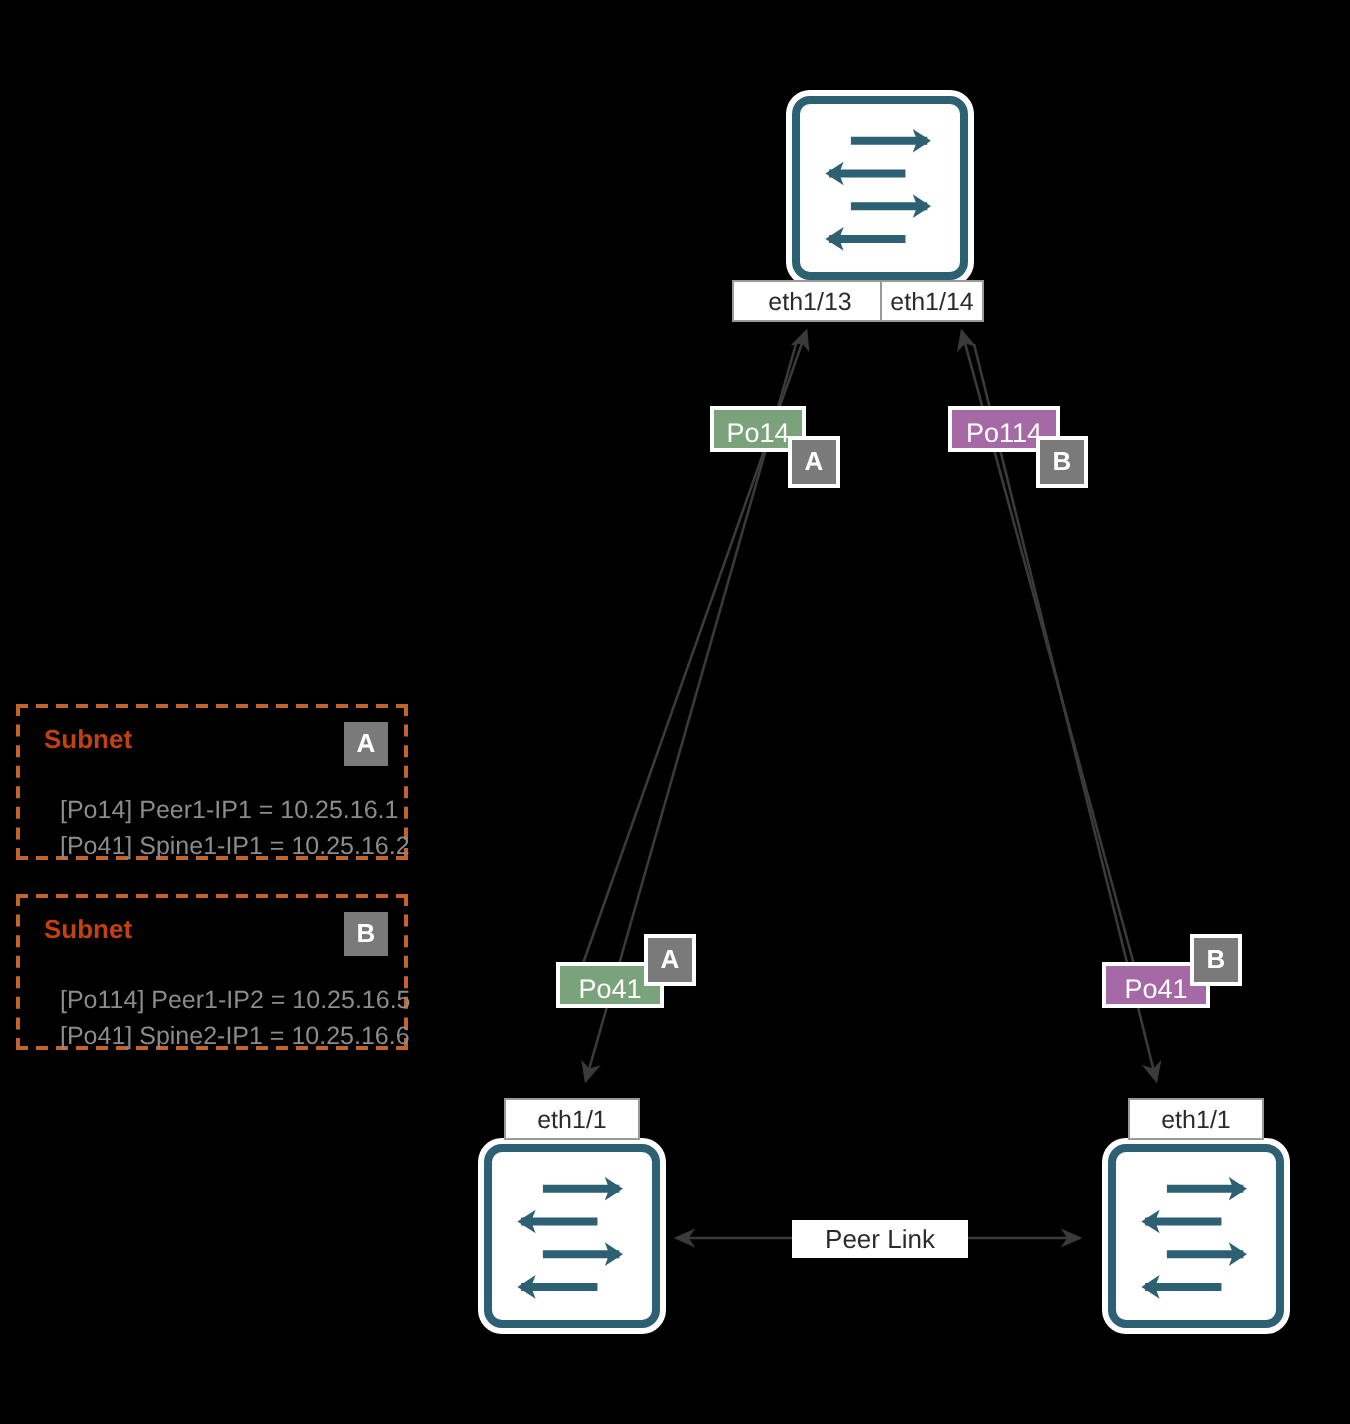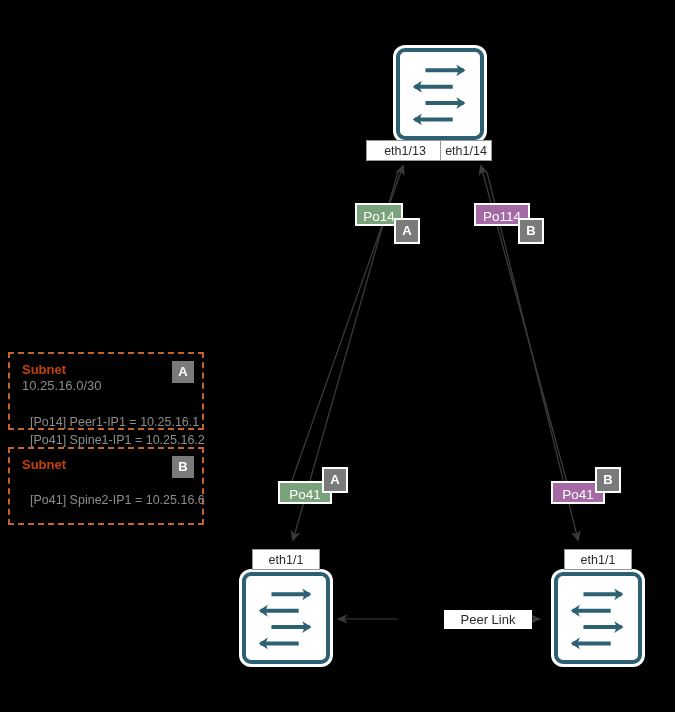--- a/index.html
+++ b/index.html
@@ -113,21 +113,20 @@
   
   .peerlink {
     position: absolute;
     background: #ffffff;
     color: #2b2b2b;
     font-size: 13px;
     line-height: 19px;
     height: 19px;
     text-align: center;
     white-space: nowrap;
-    margin-left: 48px;
   }
 </style>
 </head>
 <body>
 
 <div id="canvas">
 
   <svg id="edges" viewBox="0 0 675 712" xmlns="http://www.w3.org/2000/svg">
     <defs>
       <marker id="arrowUp" markerWidth="9" markerHeight="9" refX="7" refY="4.5" orient="auto" markerUnits="strokeWidth">
@@ -223,29 +222,29 @@
 
   <div class="port" style="left:564px; top:549px; width:68px;">eth1/1</div>
 
   <div class="po purple" style="left:551px; top:481px; width:54px;">Po41</div>
   <div class="badge framed" style="left:595px; top:467px;">B</div>
 
   <div class="peerlink" style="left:396px; top:610px; width:88px;">Peer Link</div>
 
   <div class="subnet-box" style="left:8px; top:352px; width:196px; height:78px;">
     <div class="subnet-title">Subnet</div>
-    <div class="subnet-cidr">10.25.16.0/30</div>
     <div class="subnet-lines">
       <div class="subnet-line">[Po14] Peer1-IP1 = 10.25.16.1</div>
       <div class="subnet-line">[Po41] Spine1-IP1 = 10.25.16.2</div>
     </div>
     <div class="badge subnet-badge">A</div>
   </div>
 
   <div class="subnet-box" style="left:8px; top:447px; width:196px; height:78px;">
     <div class="subnet-title">Subnet</div>
     <div class="subnet-lines">
+      <div class="subnet-line">[Po114] Peer1-IP2 = 10.25.16.5</div>
       <div class="subnet-line">[Po41] Spine2-IP1 = 10.25.16.6</div>
     </div>
     <div class="badge subnet-badge">B</div>
   </div>
 
 </div>
 
 </body></html>

